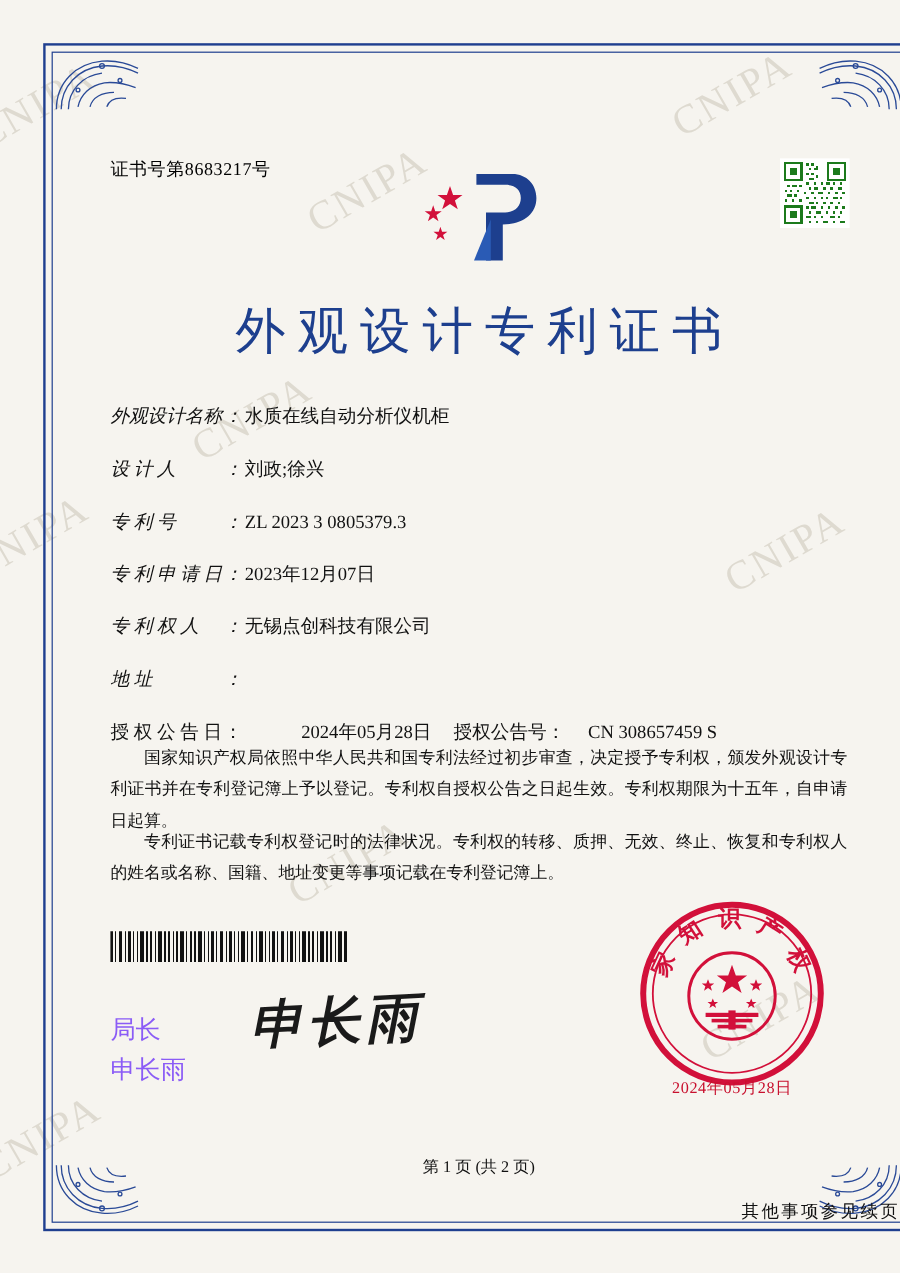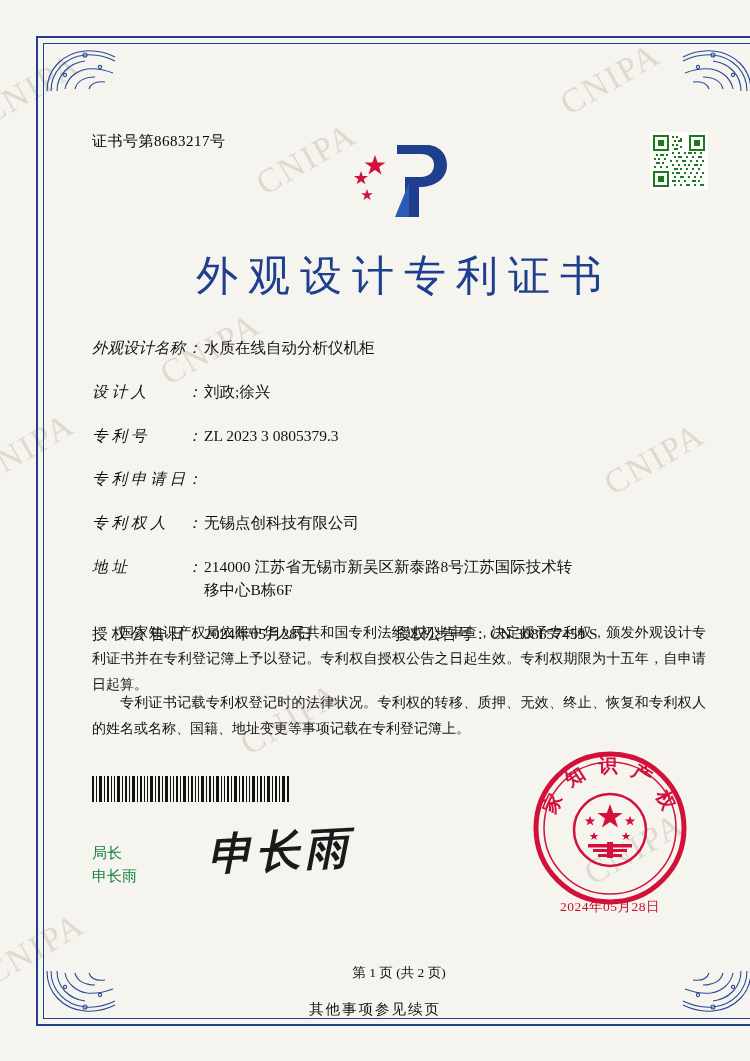--- a/index.html
+++ b/index.html
@@ -143,30 +143,30 @@
     justify-content: space-between;
     letter-spacing: 0;
     font-style: italic;
   }
   .colon { margin: 0 2px 0 0; }
   .value { flex: 1; }
   .sub-line { padding-left: 0; }
 
   .row-two { display: flex; }
   .half { display: flex; align-items: flex-start; }
-  .half.left { width: 286px; flex: 0 0 286px; }
+  .half.left { width: 286px; flex: 0 0 286px; gap: 47px; }
   .label-sm {
     display: flex;
     justify-content: space-between;
     width: 112px;
     flex: 0 0 112px;
   }
   .label-md {
     display: flex;
-    justify-content: flex-end;
+    justify-content: flex-start;
     width: 112px;
     flex: 0 0 112px;
   }
 
   .para {
     position: absolute;
     left: 56px;
     right: 56px;
     font-size: 14px;
     line-height: 1.85;
@@ -200,23 +200,23 @@
     text-align: center;
     color: #c8102e;
     font-size: 13.5px;
     letter-spacing: 0.5px;
   }
 
   .signer {
     position: absolute;
     left: 56px;
     top: 806px;
-    font-size: 15px;
+    font-size: 21px;
     line-height: 1.55;
-    color: #15803d;
+    color: #8b5cf6;
   }
 
   .signature {
     position: absolute;
     left: 172px;
     top: 786px;
     font-size: 44px;
     color: #1a1a1a;
     font-family: "Liberation Serif", serif;
     font-style: italic;
@@ -231,21 +231,21 @@
     top: 928px;
     text-align: center;
     font-size: 13.5px;
     color: #111;
   }
 
   .footnote {
     position: absolute;
     left: 0; right: 0;
     top: 1000px;
-    text-align: center;
+    text-align: right;
     font-size: 14.5px;
     color: #111;
     letter-spacing: 2px;
     z-index: 3;
   }
 </style>
 </head>
 <body>
 
 <div class="watermark-layer">
@@ -444,38 +444,35 @@
             <span class="colon">：</span>
         </span>
         <span class="value">ZL 2023 3 0805379.3</span>
       </div>
 
       <div class="row">
         <span class="label">
           <span>专 利 申 请 日</span>
             <span class="colon">：</span>
         </span>
+        <span class="value">2023年12月07日</span>
       </div>
 
       <div class="row">
         <span class="label">
           <span>专 利 权 人</span>
             <span class="colon">：</span>
         </span>
         <span class="value">无锡点创科技有限公司</span>
       </div>
 
       <div class="row">
         <span class="label">
           <span>地      址</span>
             <span class="colon">：</span>
-        </span>
-        <span class="value">
-          <span>214000 江苏省无锡市新吴区新泰路8号江苏国际技术转</span><br>
-          <span class="sub-line">移中心B栋6F</span>
         </span>
       </div>
 
       <div class="row row-two">
         <span class="half left">
           <span class="label-sm">
             <span>授 权 公 告 日</span>
               <span class="colon">：</span>
           </span>
           <span class="value">2024年05月28日</span>

